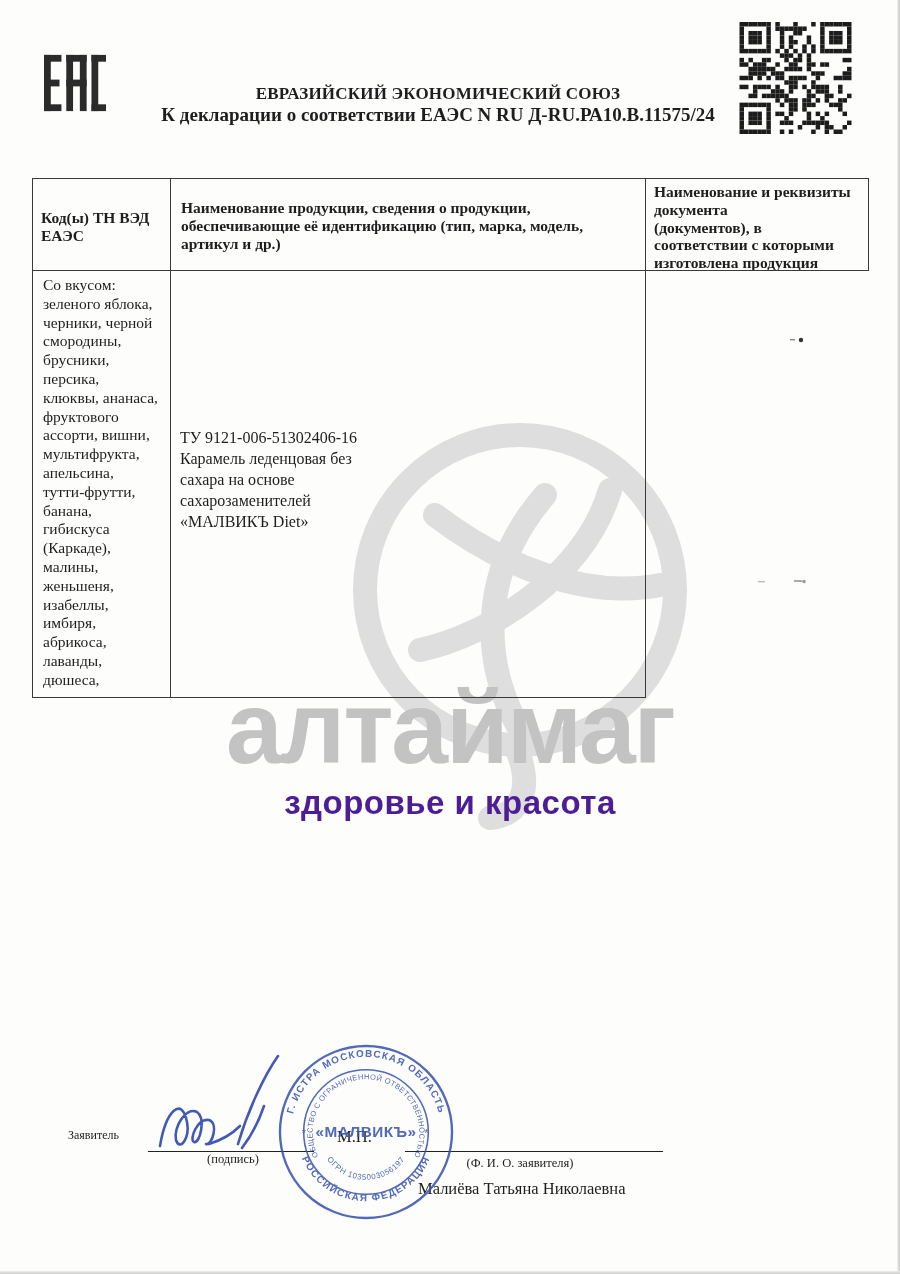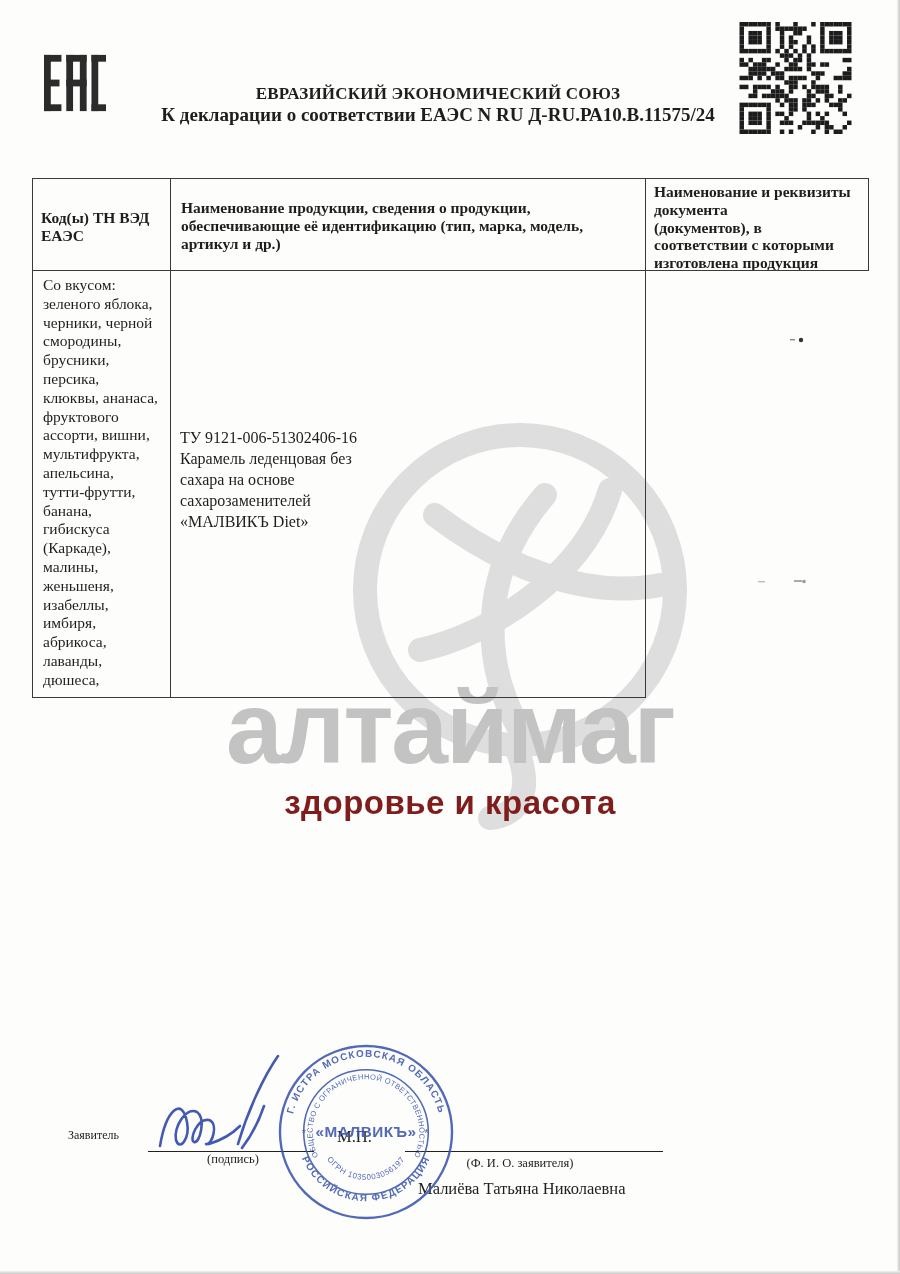--- a/index.html
+++ b/index.html
@@ -38,21 +38,21 @@
   
   #watermark-emblem{left:330px;top:400px;width:400px;height:430px;z-index:1;}
   #watermark-brand{
     left:100px;top:676px;width:700px;text-align:center;z-index:1;
     font-family:"Liberation Sans","DejaVu Sans",sans-serif;font-weight:bold;
     font-size:102px;color:#c3c3c3;letter-spacing:-2px;line-height:104px;
   }
   #watermark-tagline{
     left:150px;top:784px;width:600px;text-align:center;z-index:1;
     font-family:"Liberation Sans","DejaVu Sans",sans-serif;font-weight:bold;
-    font-size:33px;color:#7f1d1d;letter-spacing:.5px;
+    font-size:33px;color:#4c1d95;letter-spacing:.5px;
   }
   
   #applicant-label{left:68px;top:1128px;font-size:12px;z-index:3;}
   #signature-line{left:148px;top:1151px;width:166px;height:0;border-top:1.6px solid #222;z-index:3;}
   #signature-caption{left:158px;top:1152px;width:150px;text-align:center;font-size:12.5px;z-index:3;}
   #signature-scribble{left:152px;top:1048px;width:165px;height:115px;z-index:5;}
   #mp-label{left:337px;top:1127px;font-size:16.5px;z-index:3;}
   #name-line{left:405px;top:1151px;width:258px;height:0;border-top:1.6px solid #222;z-index:3;}
   #applicant-name{left:418px;top:1179px;font-size:16.5px;z-index:3;}
   #name-caption{left:430px;top:1156px;width:180px;text-align:center;font-size:12.5px;z-index:3;}

